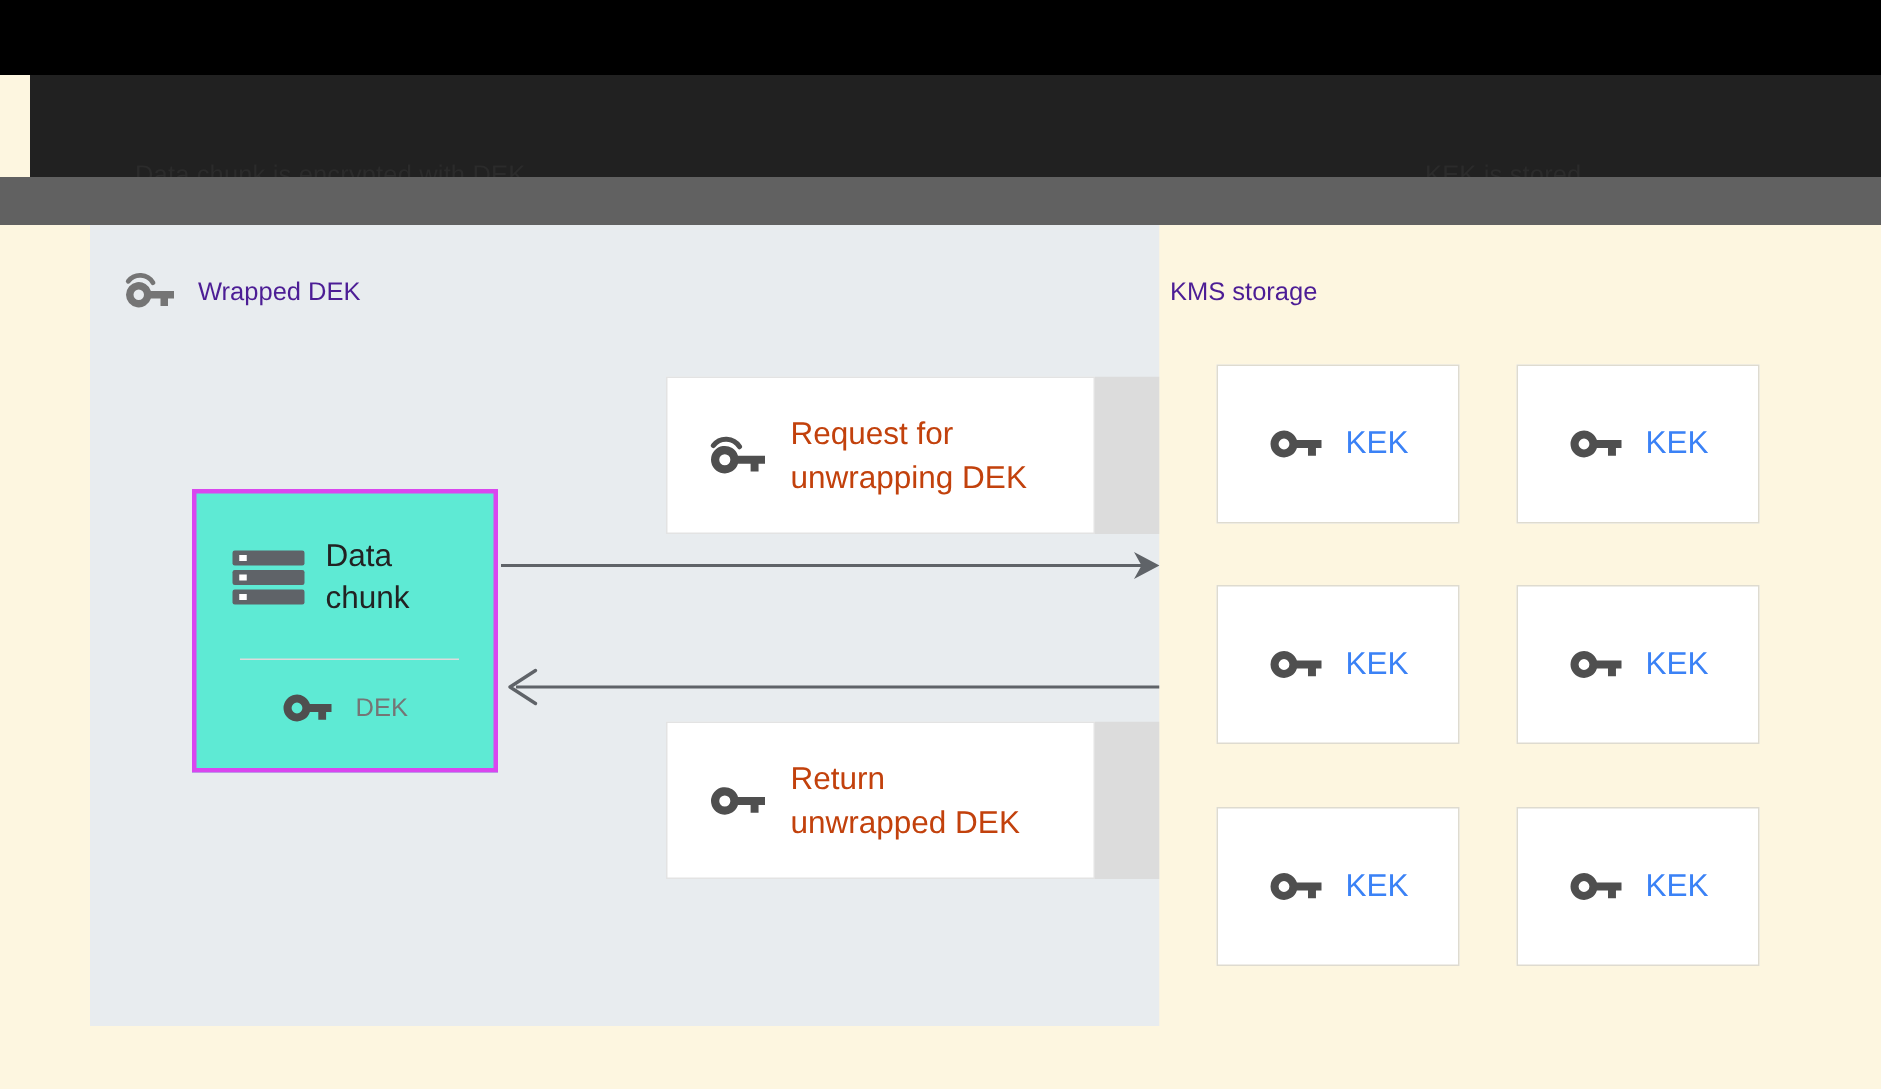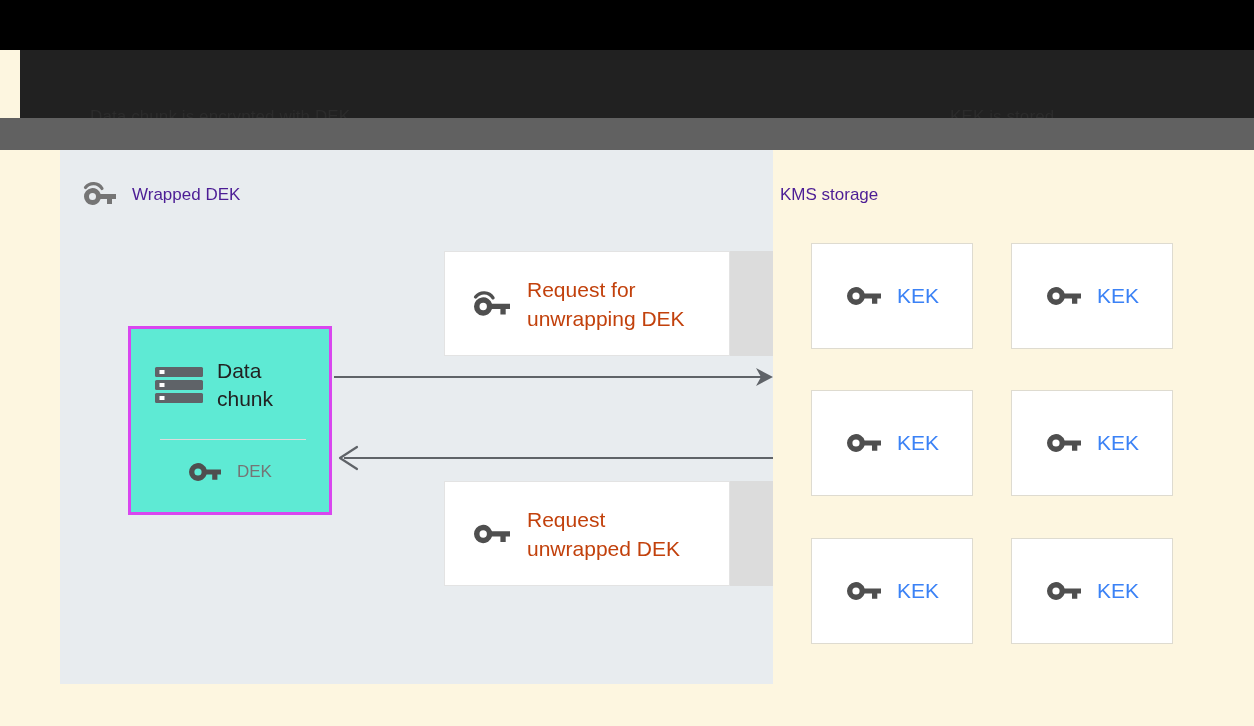--- a/index.html
+++ b/index.html
@@ -163,21 +163,21 @@
 </div>
 
 <div class="msgclip msg-ret">
   <div class="msg-shadow"></div>
   <div class="msg-card">
     <span class="msg-icon">
       <svg viewBox="0 0 44 34" width="44" height="34" aria-hidden="true">
         <path d="M3 17a9.2 9.2 0 0 1 18-2.7h18v5.3h-4.3v5.3h-5.3v-5.3H21A9.2 9.2 0 0 1 3 17zm9.2-3.7a3.7 3.7 0 1 0 0 7.4 3.7 3.7 0 0 0 0-7.4z" fill="#4f4f4f"></path>
       </svg>
     </span>
-    <span class="msg-label">Request
+    <span class="msg-label">Return
 unwrapped DEK</span>
   </div>
 </div>
 
 <div class="panel-right"></div>
 <div class="panel-title title-right">KMS storage</div>
 
 <div class="kek" style="left:811px;top:243px;">
   <span class="kek-icon">
     <svg viewBox="0 0 38 28" width="38" height="28" aria-hidden="true">

